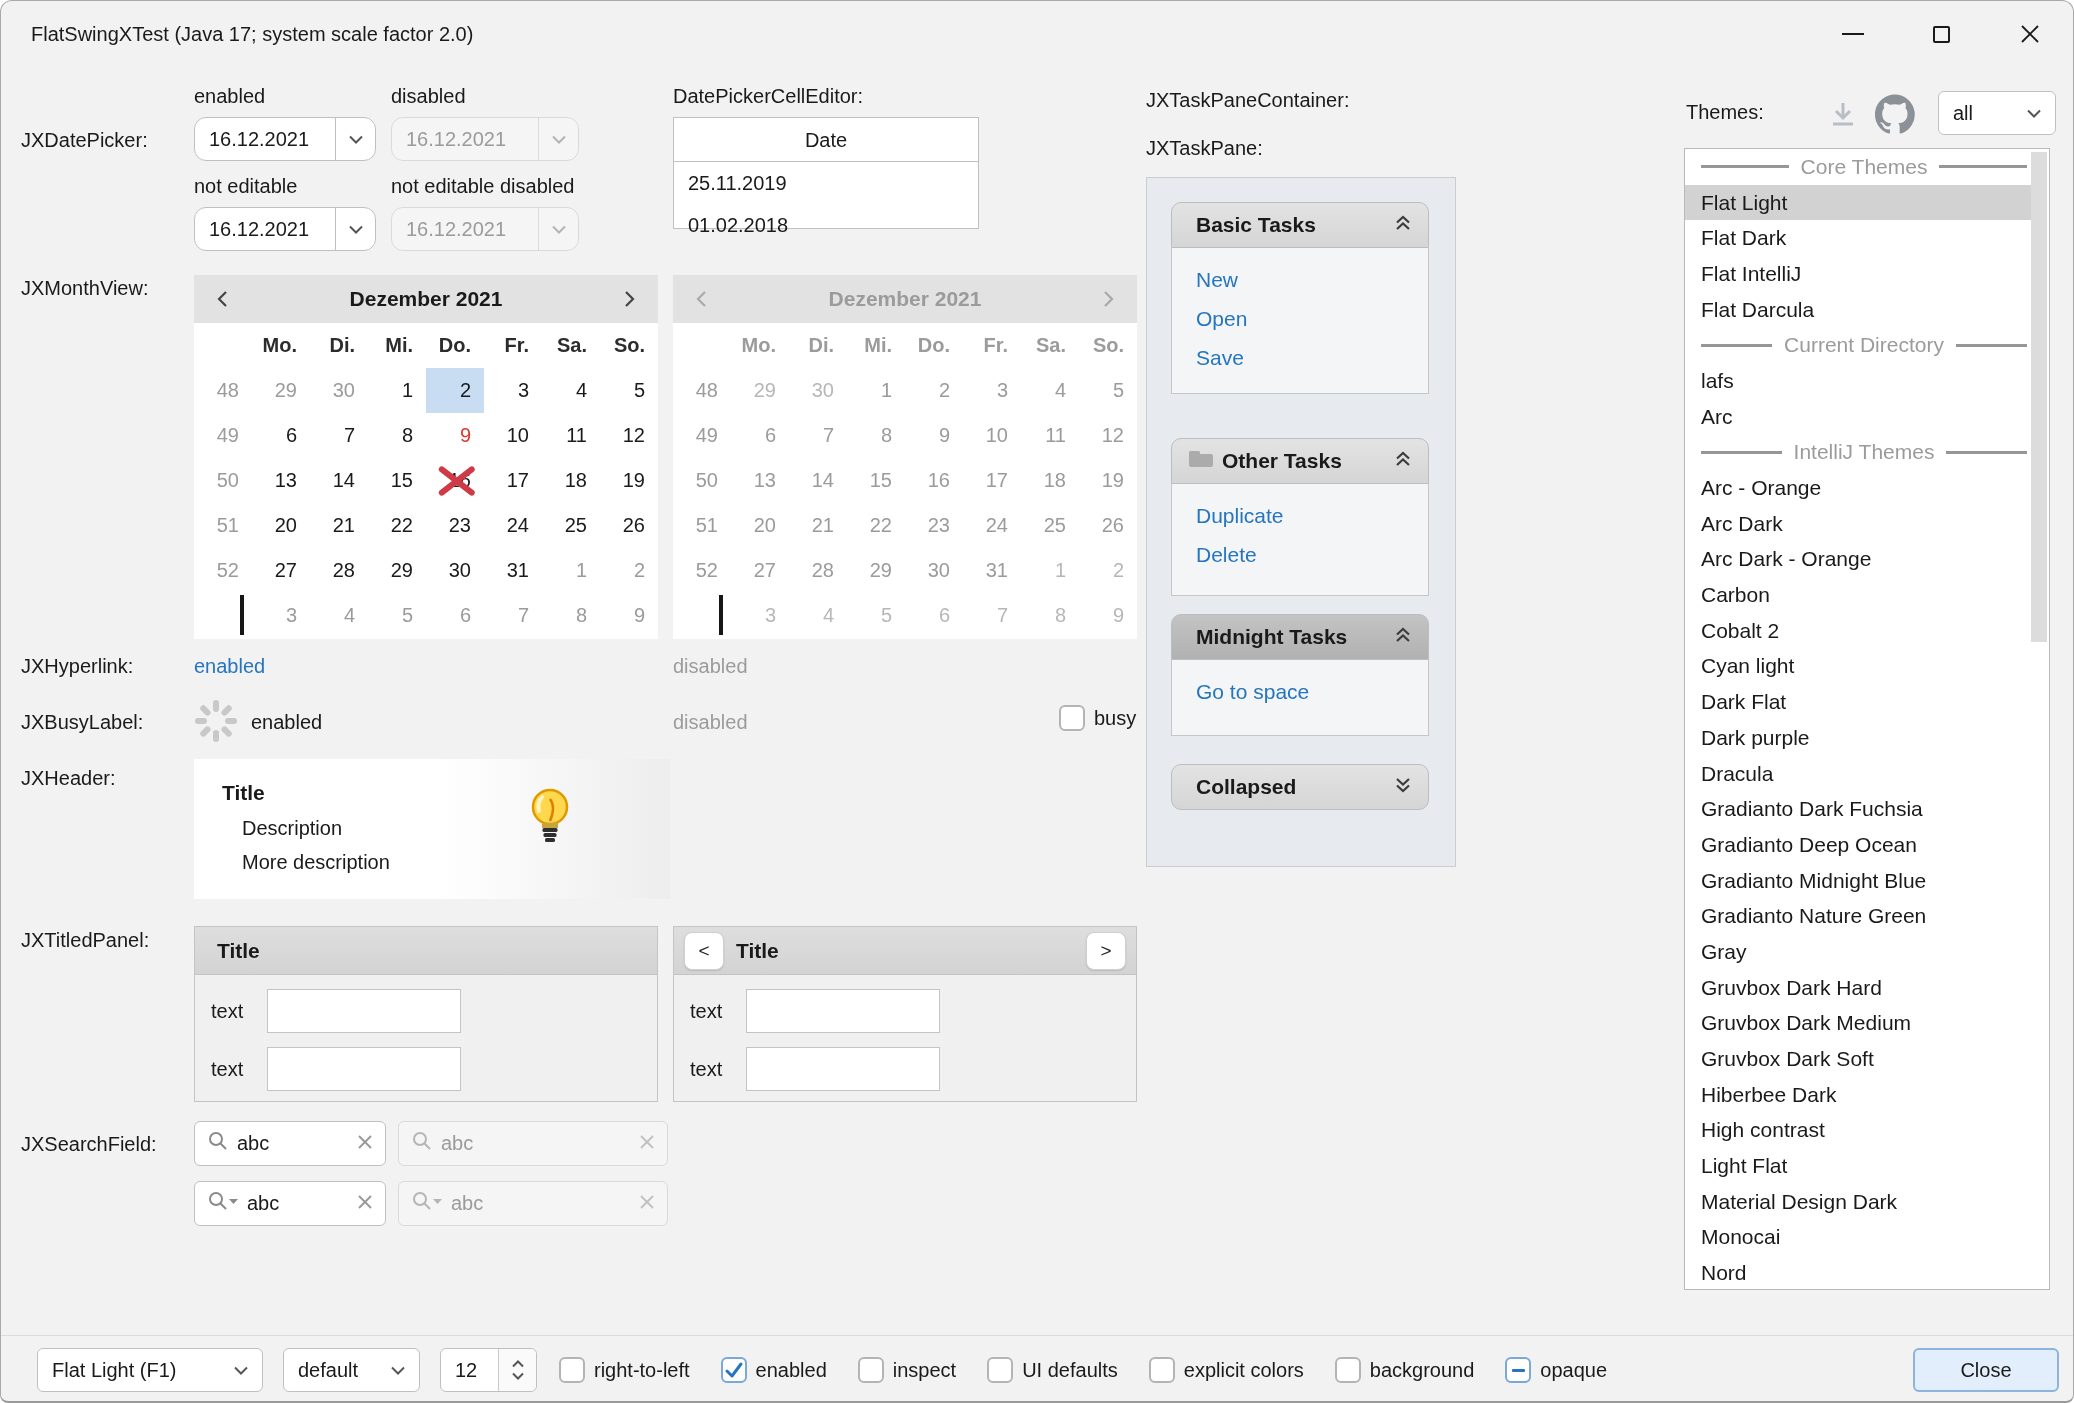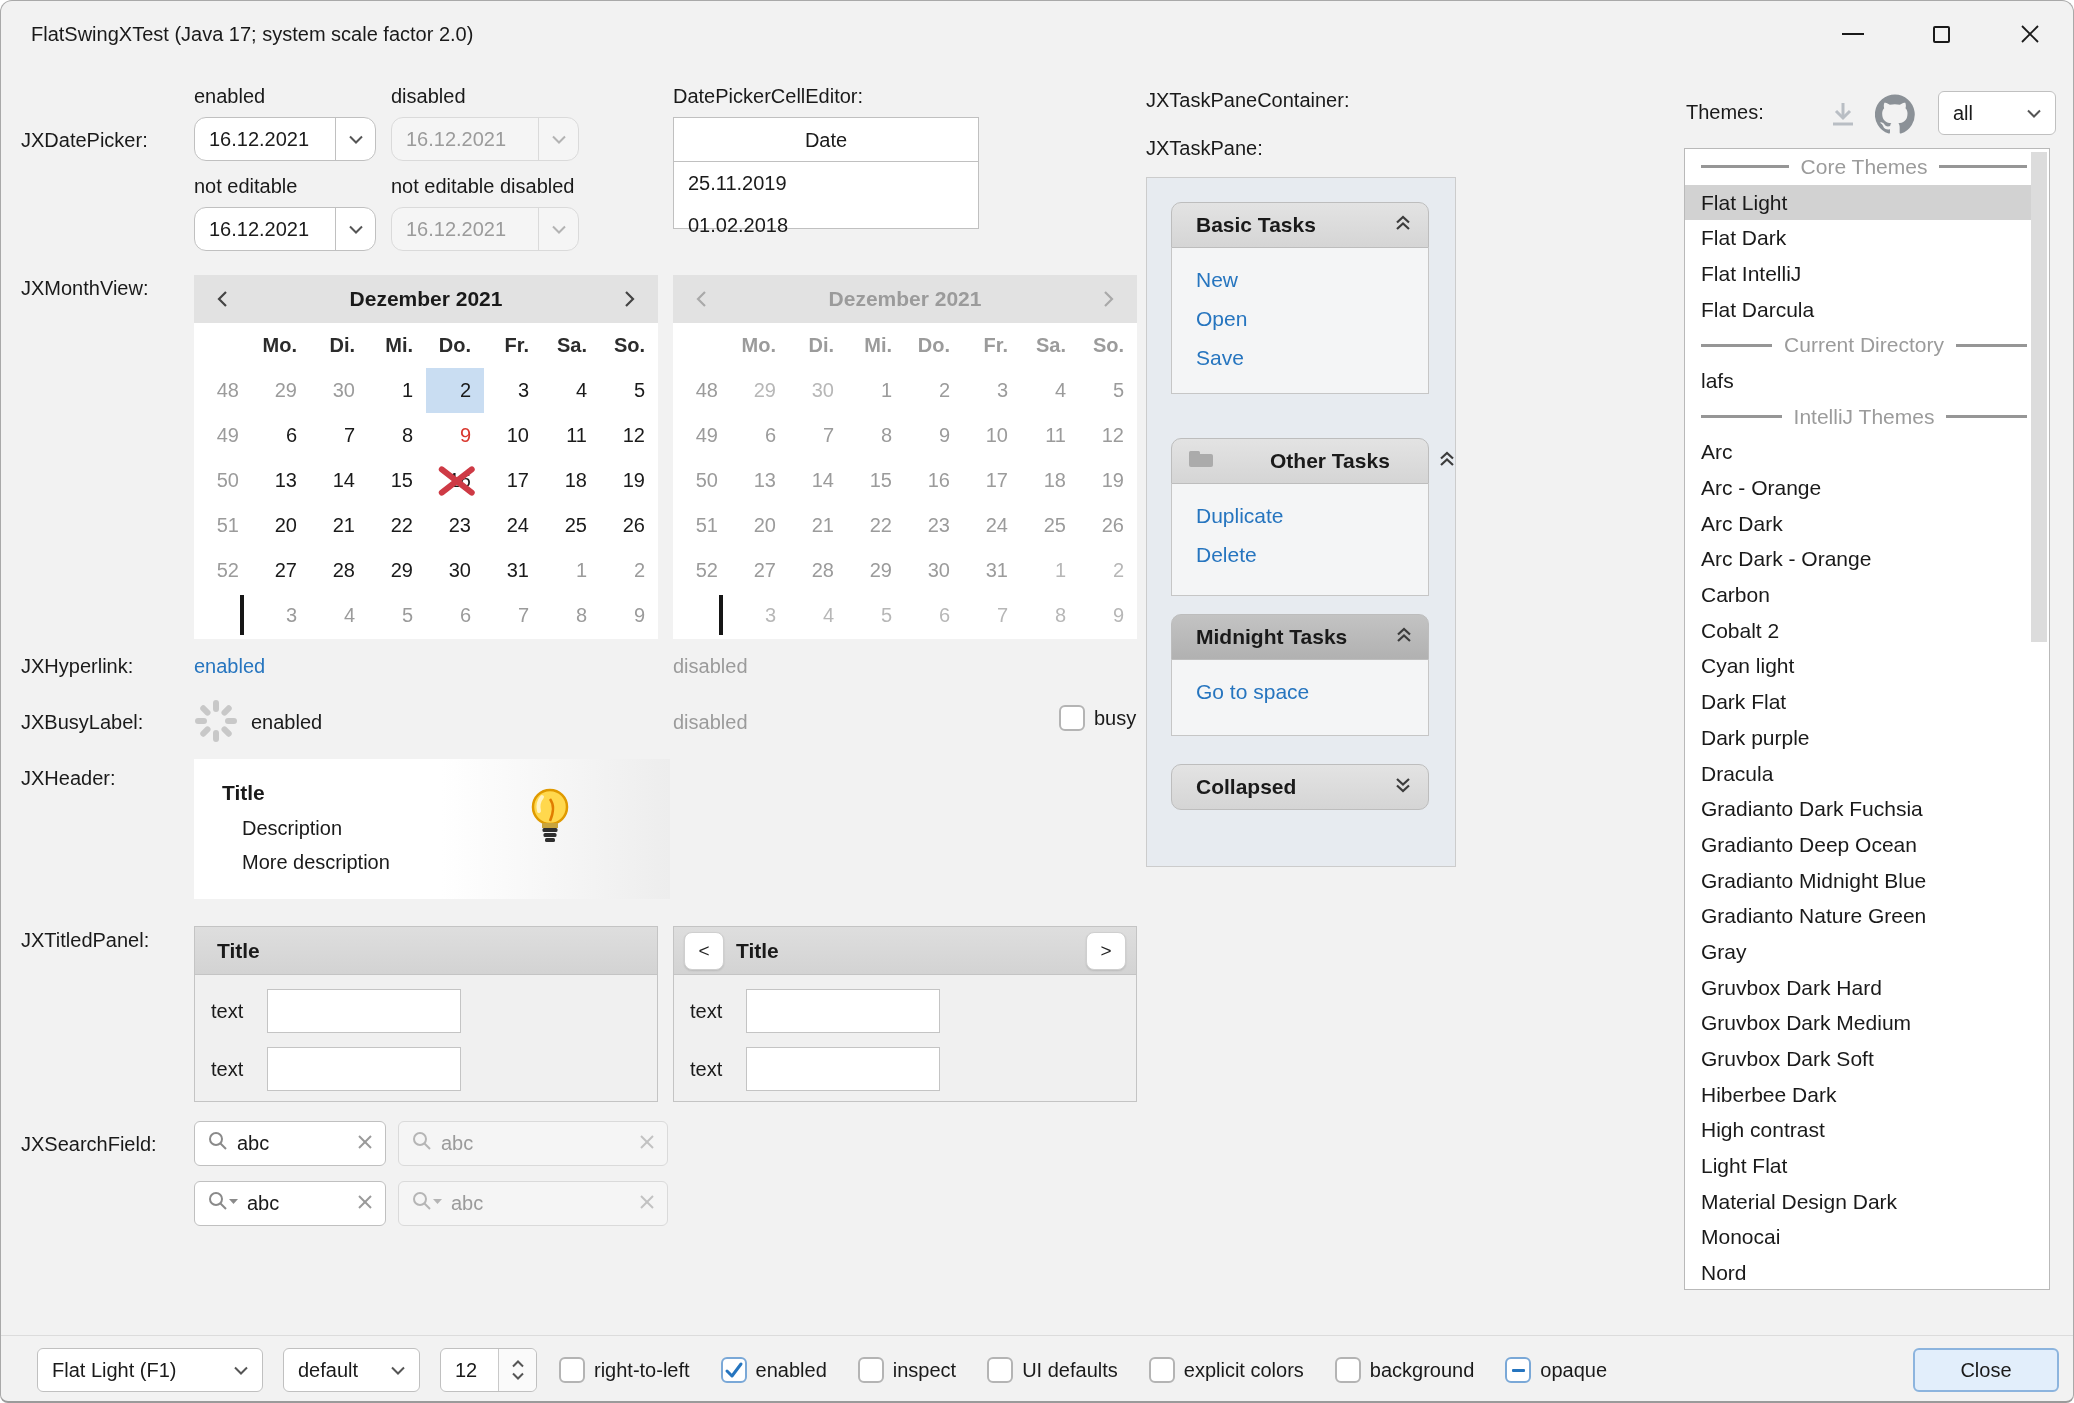--- a/index.html
+++ b/index.html
@@ -80,21 +80,21 @@
   .sf { position:absolute; height:45px; background:#fff; border:1px solid #c0c0c0; border-radius:6px;
         display:flex; align-items:center; padding:0 12px; gap:8px; }
   .sf.disabled { background:#f5f5f5; border-color:#dadada; }
   .sf .sval { flex:1; font-size:20px; }
   .sf.disabled .sval { color:#9b9b9b; }
 
   
   .tp-container { background:#e7ebf0; border:1px solid #cccccc; }
   .pane { position:absolute; left:24px; width:258px; }
   .pane-header { height:46px; border:1px solid #bdbdbd; border-radius:10px 10px 0 0;
-                 background:linear-gradient(#e3e3e3,#d5d5d5); display:flex; align-items:center; padding:0 16px;gap:48px; }
+                 background:linear-gradient(#e3e3e3,#d5d5d5); display:flex; align-items:center; padding:0 16px; }
   .pane-header.rounded { border-radius:10px; }
   .pane-header.special { background:linear-gradient(#c3c3c3,#b1b1b1); }
   .pane-title { font-weight:bold; font-size:21px; flex:1; margin-left:8px; white-space:nowrap; }
   .pane-body { border:1px solid #c6c6c6; border-top:none; background:#f4f5f6;
                display:flex; flex-direction:column; gap:15px; padding:20px 0 0 24px; }
   .pane-body .link { font-size:21px; }
 
   
   .themes-list { background:#fff; border:1px solid #b9b9b9; padding:0 18px 0 0; position:relative; overflow:hidden; }
   .trow { height:35.7px; display:flex; align-items:center; padding-left:16px; font-size:21px; white-space:nowrap; }
@@ -548,26 +548,26 @@
       <div class="trow sel">Flat Light</div>
       <div class="trow">Flat Dark</div>
       <div class="trow">Flat IntelliJ</div>
       <div class="trow">Flat Darcula</div>
       <div class="trow sep">
         <span class="line"></span>
         <span class="stext">Current Directory</span>
         <span class="line"></span>
       </div>
       <div class="trow">lafs</div>
+      <div class="trow">Arc</div>
       <div class="trow sep">
         <span class="line"></span>
         <span class="stext">IntelliJ Themes</span>
         <span class="line"></span>
       </div>
-      <div class="trow">Arc</div>
       <div class="trow">Arc - Orange</div>
       <div class="trow">Arc Dark</div>
       <div class="trow">Arc Dark - Orange</div>
       <div class="trow">Carbon</div>
       <div class="trow">Cobalt 2</div>
       <div class="trow">Cyan light</div>
       <div class="trow">Dark Flat</div>
       <div class="trow">Dark purple</div>
       <div class="trow">Dracula</div>
       <div class="trow">Gradianto Dark Fuchsia</div>

